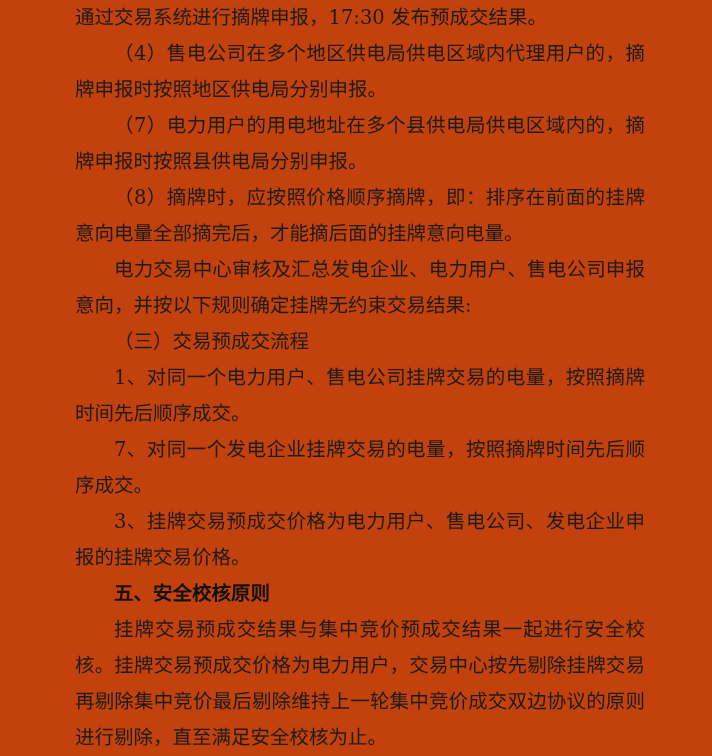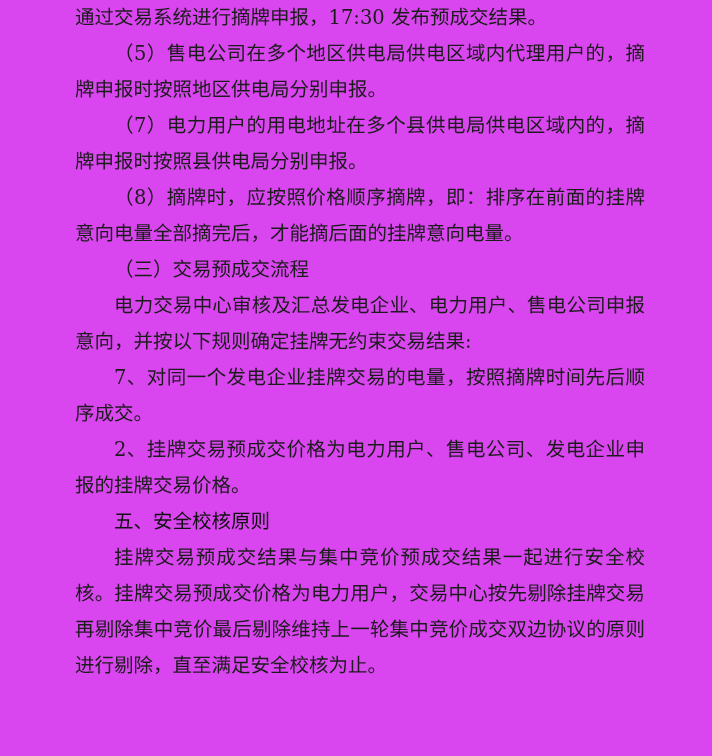--- a/index.html
+++ b/index.html
@@ -10,49 +10,50 @@
   body {
     width: 712px;
     height: 756px;
     overflow: hidden;
   }
   .page {
     box-sizing: border-box;
     width: 712px;
     height: 756px;
     padding: 0 67px 0 75px;
-    background: #d946ef;
+    background: #c2410c;
     font-family: "DejaVu Serif", "Liberation Serif", serif;
     font-size: 19.5px;
     line-height: 36px;
     color: #1c1c1c;
     text-align: justify;
     text-justify: inter-ideograph;
   }
   .page p {
     margin: 0;
     padding: 0;
     text-indent: 2em;
   }
   .page p.continuation {
     text-indent: 0;
   }
   .page p.heading {
     font-family: "DejaVu Sans", "Liberation Sans", sans-serif;
-    font-weight: 400;
+    font-weight: 700;
     color: #111111;
   }
 </style>
 </head>
 <body>
 
 <div class="page">
     <p class="continuation">通过交易系统进行摘牌申报，17:30 发布预成交结果。</p>
-    <p class="body">（5）售电公司在多个地区供电局供电区域内代理用户的，摘牌申报时按照地区供电局分别申报。</p>
+    <p class="body">（4）售电公司在多个地区供电局供电区域内代理用户的，摘牌申报时按照地区供电局分别申报。</p>
     <p class="body">（7）电力用户的用电地址在多个县供电局供电区域内的，摘牌申报时按照县供电局分别申报。</p>
     <p class="body">（8）摘牌时，应按照价格顺序摘牌，即：排序在前面的挂牌意向电量全部摘完后，才能摘后面的挂牌意向电量。</p>
+    <p class="body">电力交易中心审核及汇总发电企业、电力用户、售电公司申报意向，并按以下规则确定挂牌无约束交易结果:</p>
     <p class="body">（三）交易预成交流程</p>
-    <p class="body">电力交易中心审核及汇总发电企业、电力用户、售电公司申报意向，并按以下规则确定挂牌无约束交易结果:</p>
+    <p class="body">1、对同一个电力用户、售电公司挂牌交易的电量，按照摘牌时间先后顺序成交。</p>
     <p class="body">7、对同一个发电企业挂牌交易的电量，按照摘牌时间先后顺序成交。</p>
-    <p class="body">2、挂牌交易预成交价格为电力用户、售电公司、发电企业申报的挂牌交易价格。</p>
+    <p class="body">3、挂牌交易预成交价格为电力用户、售电公司、发电企业申报的挂牌交易价格。</p>
     <p class="heading">五、安全校核原则</p>
     <p class="body">挂牌交易预成交结果与集中竞价预成交结果一起进行安全校核。挂牌交易预成交价格为电力用户，交易中心按先剔除挂牌交易再剔除集中竞价最后剔除维持上一轮集中竞价成交双边协议的原则进行剔除，直至满足安全校核为止。</p>
   </div>
 
 </body></html>

